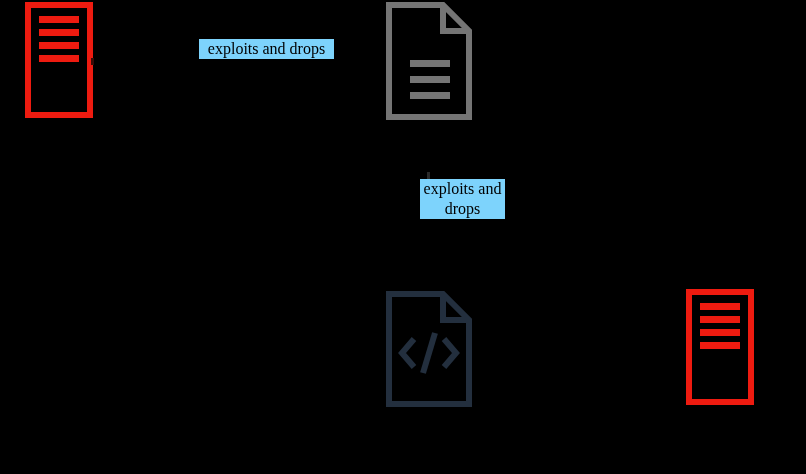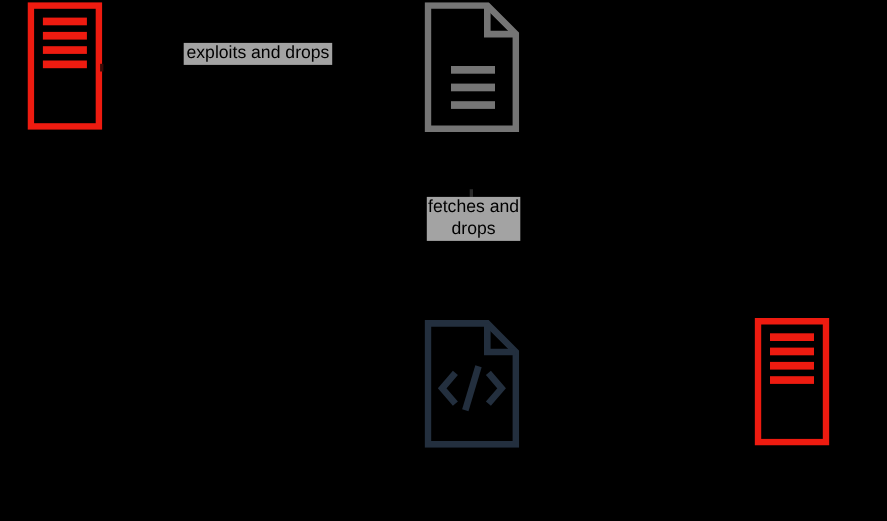--- a/index.html
+++ b/index.html
@@ -18,28 +18,29 @@
     overflow: hidden;
   }
   .node {
     position: absolute;
   }
   .node svg {
     display: block;
   }
   .edge-label {
     position: absolute;
-    background: #a3a3a3;
+    background: #7dd3fc;
     color: #000000;
     font-size: 16px;
     line-height: 20px;
-    font-family: Liberation Sans, sans-serif;
+    font-family: Liberation Serif, serif;
     white-space: nowrap;
     text-align: center;
     letter-spacing: 0;
+    margin-left: 32px;
   }
   .edge-label.multiline {
     white-space: normal;
   }
   .edge-line {
     position: absolute;
     background: #3a0b07;
   }
 </style>
 </head>
@@ -67,21 +68,21 @@
       <path d="M57 3 V29 H83" fill="none" stroke="#757575" stroke-width="6" stroke-linejoin="miter"></path>
       <rect x="24" y="58" width="40" height="7" fill="#757575"></rect>
       <rect x="24" y="74" width="40" height="7" fill="#757575"></rect>
       <rect x="24" y="90" width="40" height="7" fill="#757575"></rect>
     </svg>
   </div>
 
   <div class="edge-line" style="left:427px; top:172px; width:3px; height:7px; background:#2a2a2a;"></div>
 
   <div class="edge-label multiline" style="left:388px; top:179px; width:85px; height:40px;">
-    <span>fetches and</span><br>
+    <span>exploits and</span><br>
     <span>drops</span>
   </div>
 
   <div class="node" style="left:386px; top:291px;">
     <svg width="86" height="116" viewBox="0 0 86 116">
       <path d="M3 3 H57 L83 29 V113 H3 Z" fill="none" stroke="#232f3e" stroke-width="6" stroke-linejoin="miter"></path>
       <path d="M57 3 V29 H83" fill="none" stroke="#232f3e" stroke-width="6" stroke-linejoin="miter"></path>
       <path d="M28 48 L16 62 L28 76" fill="none" stroke="#232f3e" stroke-width="6" stroke-linecap="butt" stroke-linejoin="miter"></path>
       <path d="M58 48 L70 62 L58 76" fill="none" stroke="#232f3e" stroke-width="6" stroke-linecap="butt" stroke-linejoin="miter"></path>
       <path d="M49 42 L37 82" fill="none" stroke="#232f3e" stroke-width="6" stroke-linecap="butt"></path>

